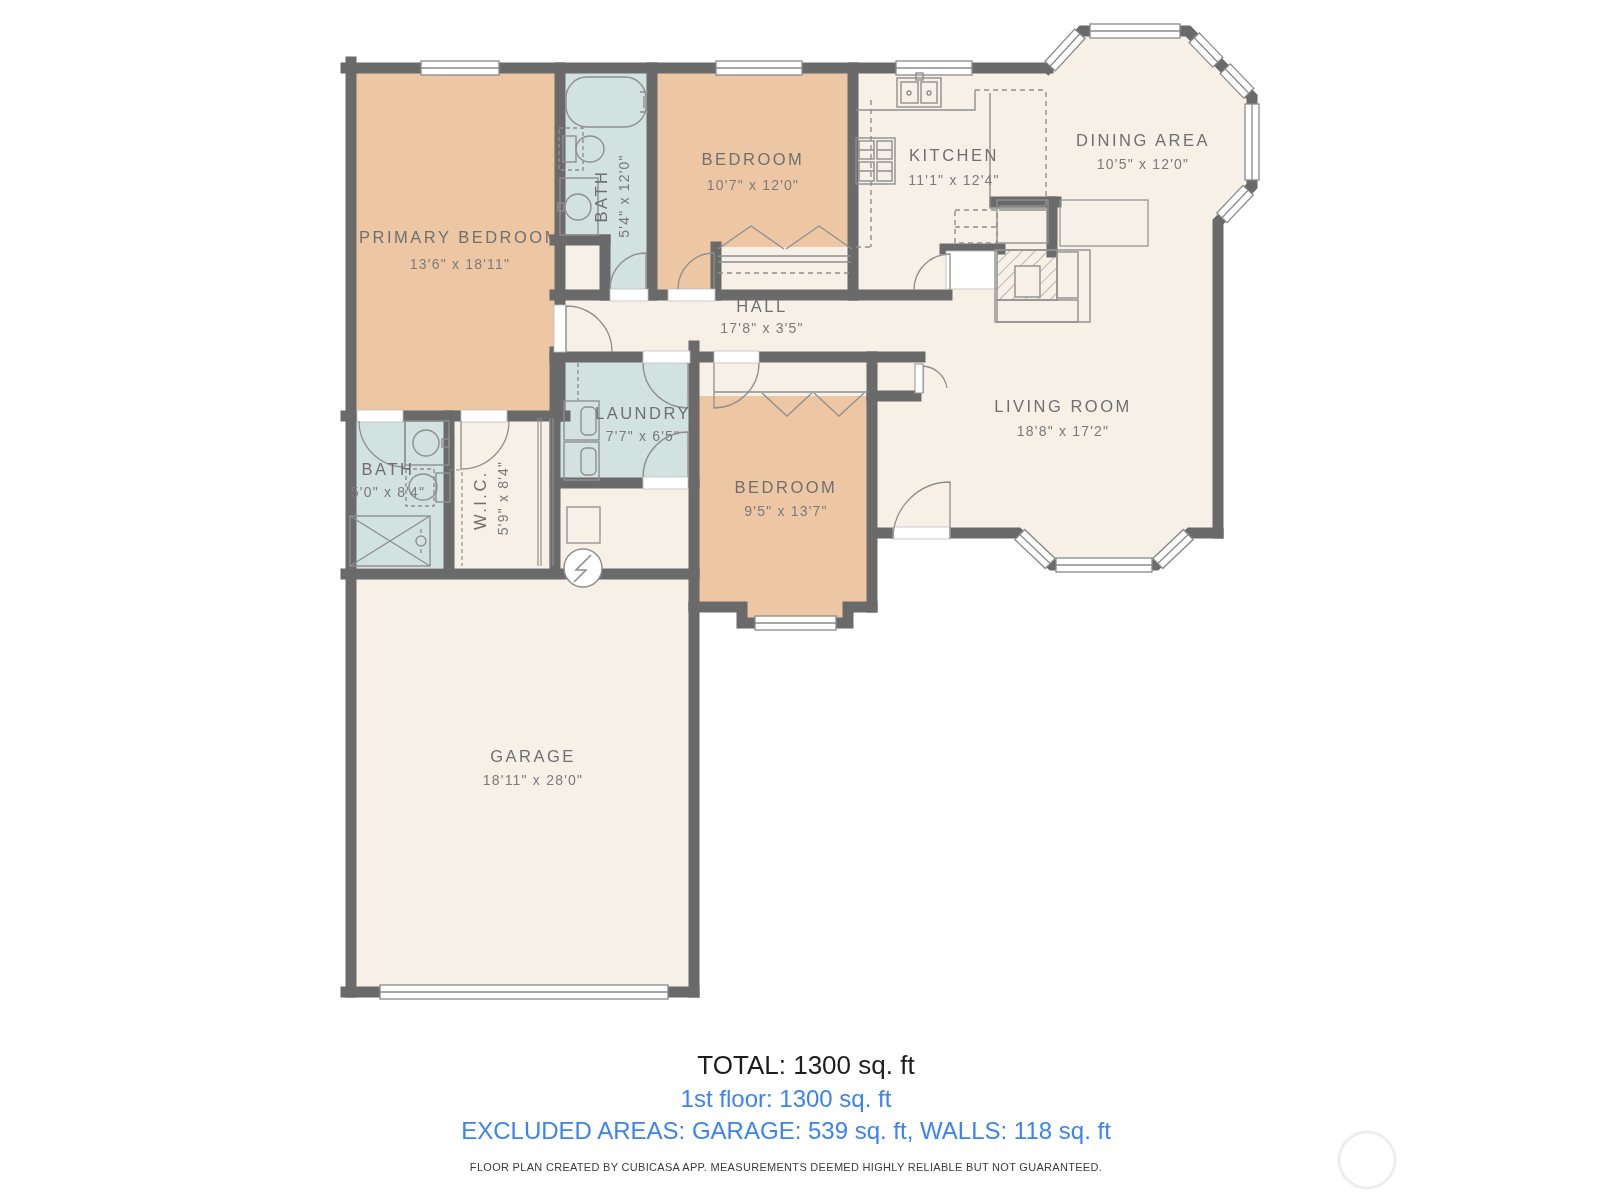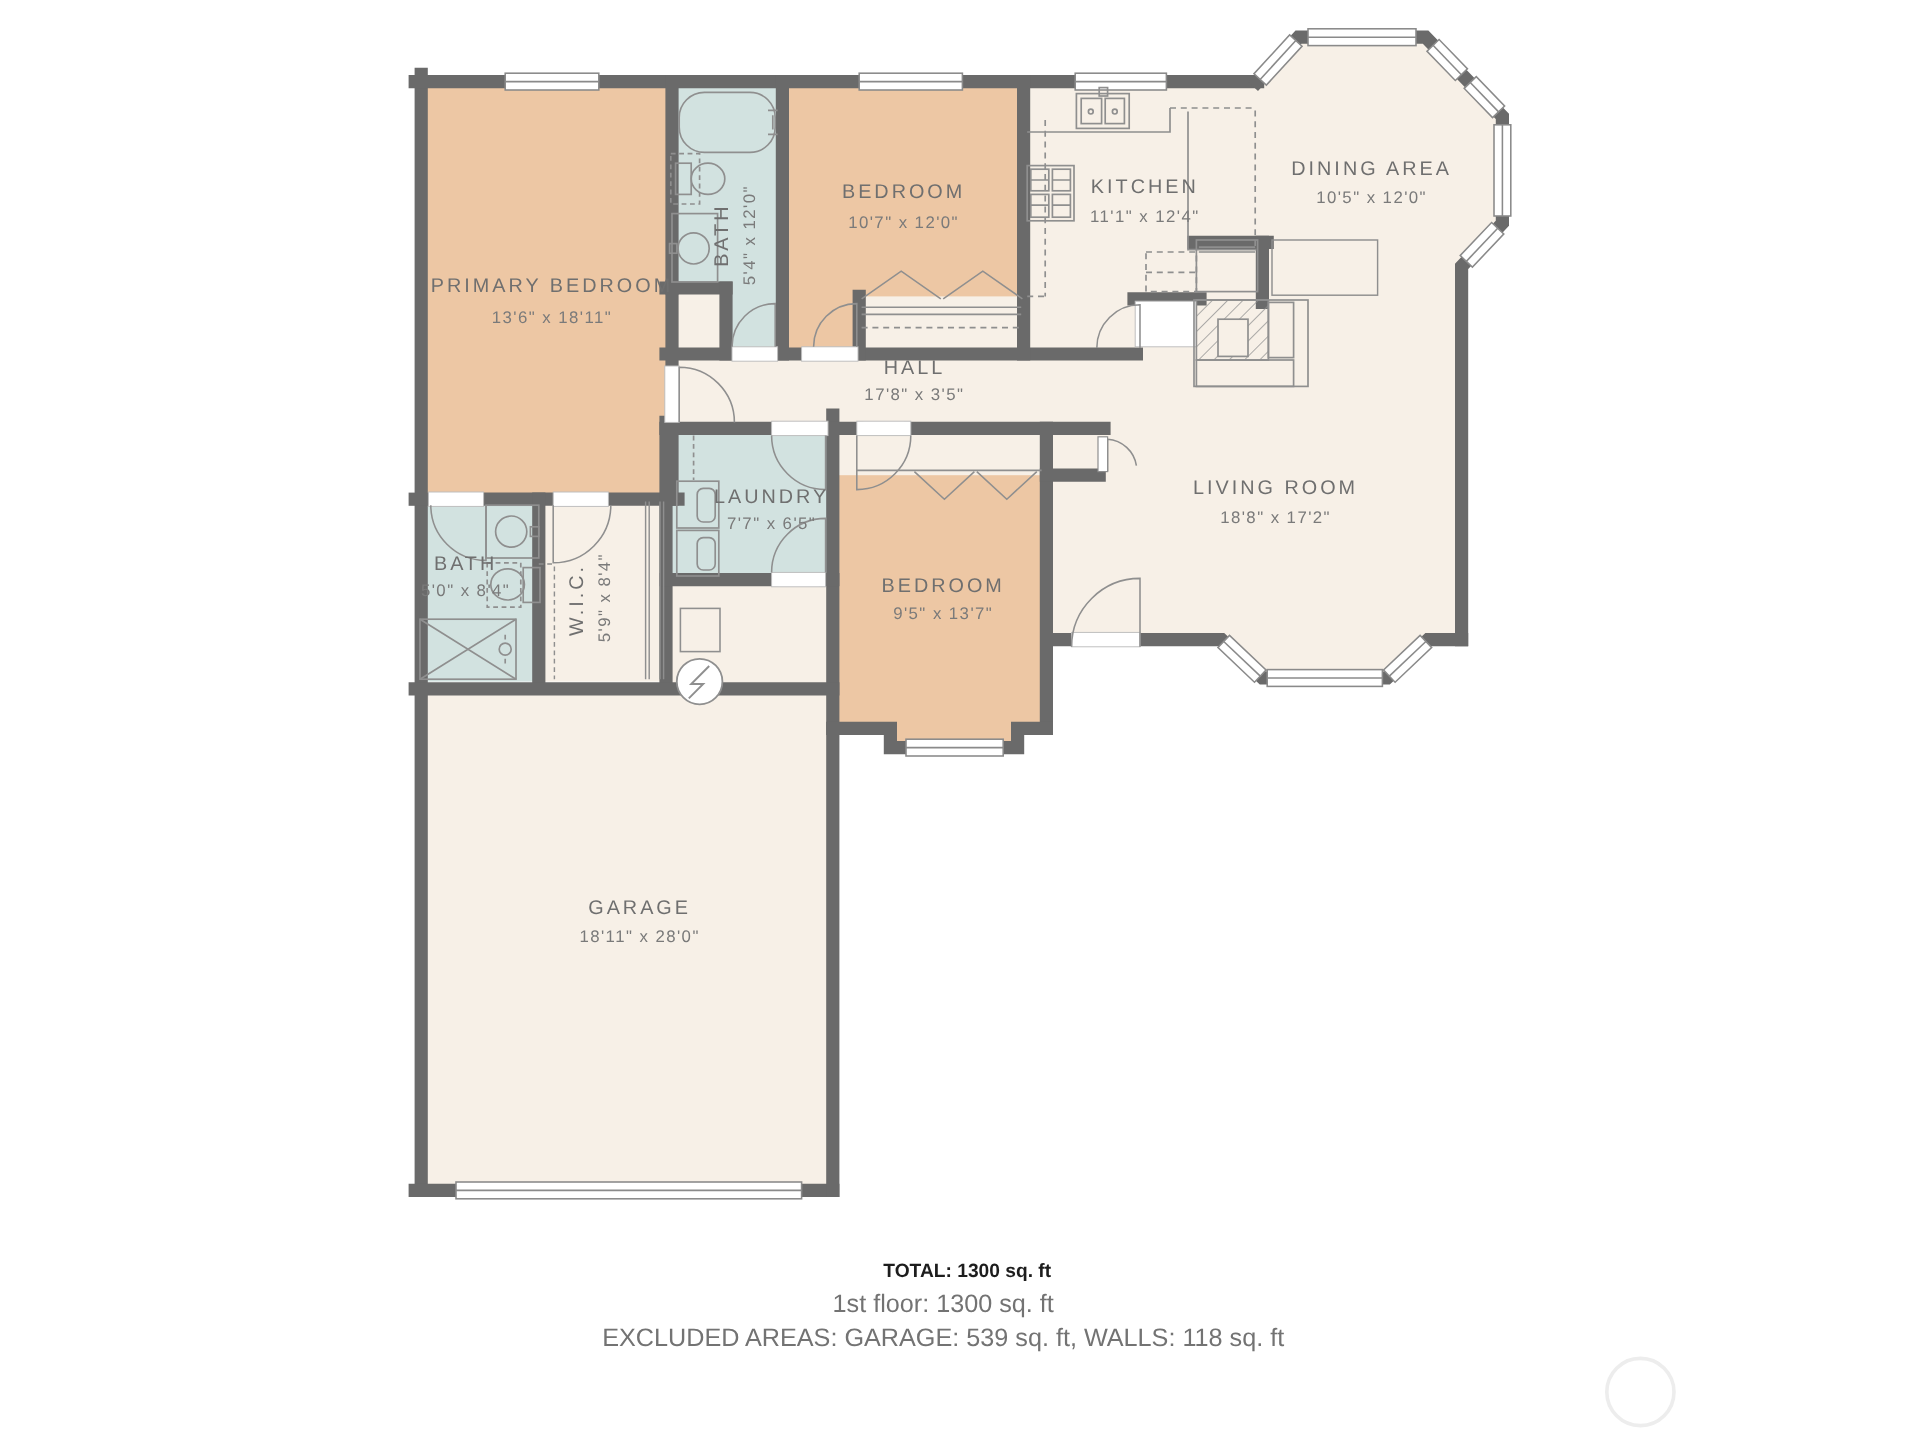--- a/index.html
+++ b/index.html
@@ -1,22 +1,22 @@
 <!DOCTYPE html>
 <html><head>
 <meta charset="utf-8">
 <style>
   html,body{margin:0;padding:0;width:1600px;height:1200px;background:#ffffff;overflow:hidden;}
   .stage{position:relative;width:1600px;height:1200px;font-family:"Liberation Sans",sans-serif;}
   svg{position:absolute;left:0;top:0;}
   .room-name{fill:#6f6f6f;font-size:16.5px;letter-spacing:2.5px;font-family:"Liberation Sans",sans-serif;}
   .room-dims{fill:#7a7a7a;font-size:14px;letter-spacing:1.2px;font-family:"Liberation Sans",sans-serif;}
   .summary{position:absolute;left:0;top:1052px;width:1572px;text-align:center;color:#1d1d1d;}
-  .summary .total{font-size:16px;font-weight:bold;line-height:1.0;margin-bottom:8px;margin-left:40px;}
-  .summary .line{font-size:21px;font-weight:400;line-height:1.05;margin-bottom:7px;color:#737373;}
+  .summary .total{font-size:26px;font-weight:normal;line-height:1.0;margin-bottom:8px;margin-left:40px;}
+  .summary .line{font-size:24px;font-weight:400;line-height:1.05;margin-bottom:7px;color:#3b82f6;}
   .summary .disclaimer{font-size:11px;color:#3c3c3c;letter-spacing:0.3px;margin-top:18px;}
 </style>
 </head>
 <body>
 
 <div class="stage">
 <svg width="1600" height="1200" viewBox="0 0 1600 1200">
   <defs>
     <pattern id="hatch" width="9" height="9" patternTransform="rotate(45)" patternUnits="userSpaceOnUse">
       <line x1="0" y1="0" x2="0" y2="9" stroke="#8f8f8f" stroke-width="1.2"></line>
@@ -278,14 +278,15 @@
     <text x="533" y="785" class="room-dims">18'11" x 28'0"</text>
   </g>
 
   <circle cx="1367" cy="1160" r="28" fill="none" stroke="#ededed" stroke-width="3"></circle>
 </svg>
 
   <div class="summary">
     <div class="total">TOTAL: 1300 sq. ft</div>
     <div class="line">1st floor: 1300 sq. ft</div>
     <div class="line">EXCLUDED AREAS: GARAGE: 539 sq. ft, WALLS: 118 sq. ft</div>
+    <div class="disclaimer">FLOOR PLAN CREATED BY CUBICASA APP. MEASUREMENTS DEEMED HIGHLY RELIABLE BUT NOT GUARANTEED.</div>
   </div>
 </div>
 
 </body></html>

